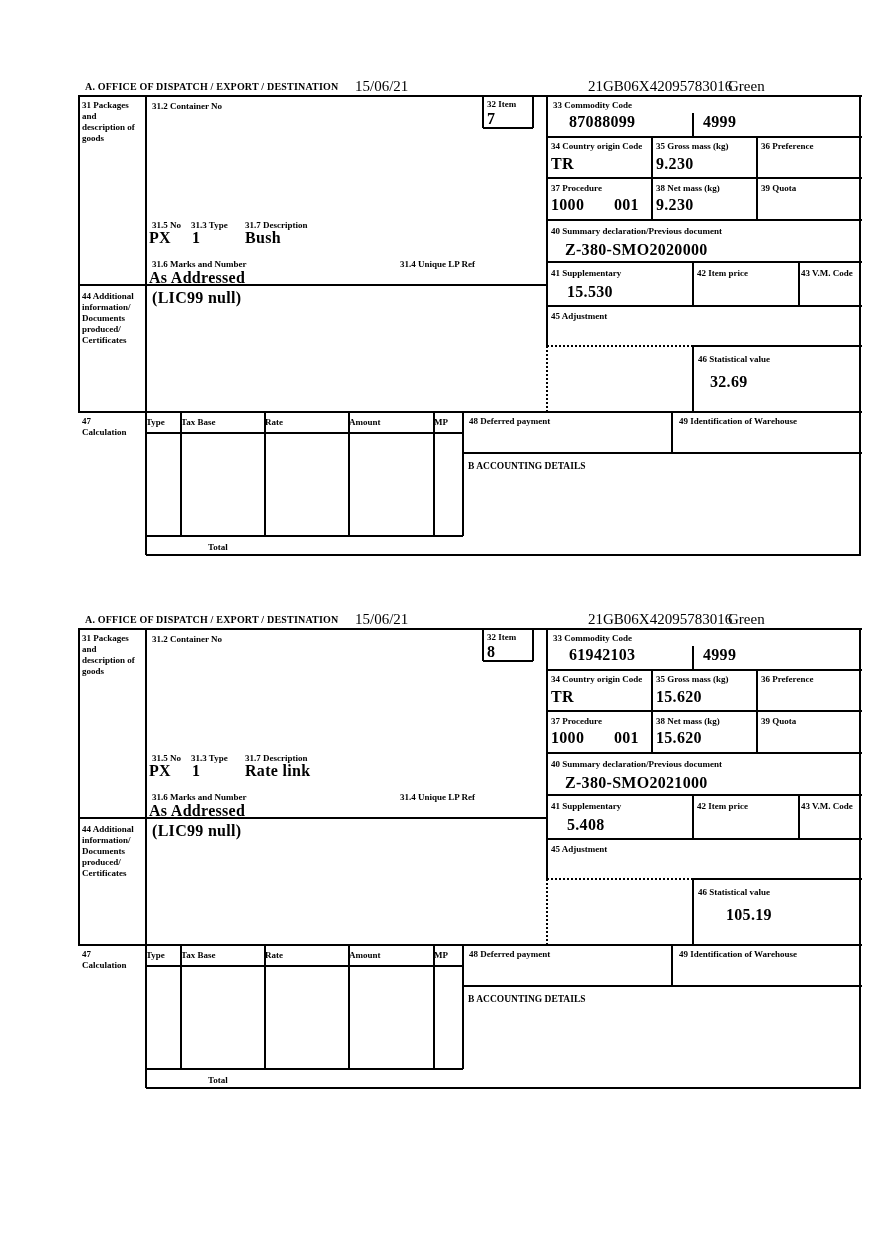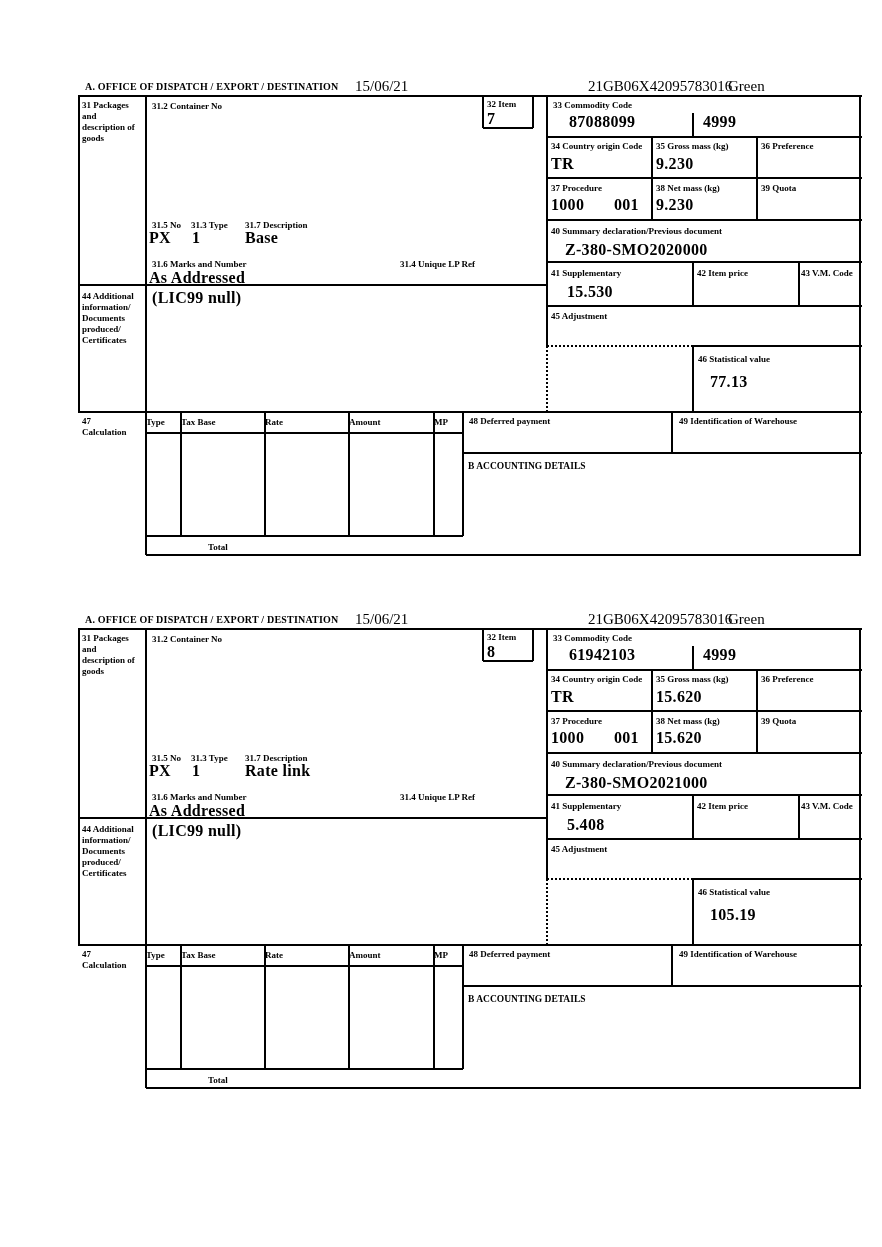--- a/index.html
+++ b/index.html
@@ -86,21 +86,21 @@
 
       <div class="lb wrap" style="left:4px;top:5px;width:58px">31 Packages and description of goods</div>
       <div class="lb" style="left:74px;top:6px">31.2 Container No</div>
       <div class="lb" style="left:409px;top:4px">32 Item</div>
       <div class="val" style="left:409px;top:15px">7</div>
       <div class="lb" style="left:74px;top:125px">31.5 No</div>
       <div class="lb" style="left:113px;top:125px">31.3 Type</div>
       <div class="lb" style="left:167px;top:125px">31.7 Description</div>
       <div class="val" style="left:71px;top:134px">PX</div>
       <div class="val" style="left:114px;top:134px">1</div>
-      <div class="val" style="left:167px;top:134px">Base</div>
+      <div class="val" style="left:167px;top:134px">Bush</div>
       <div class="lb" style="left:74px;top:164px">31.6 Marks and Number</div>
       <div class="lb" style="left:322px;top:164px">31.4 Unique LP Ref</div>
       <div class="val" style="left:71px;top:174px">As Addressed</div>
 
       <div class="lb wrap" style="left:4px;top:196px;width:54px">44 Additional information/ Documents produced/ Certificates</div>
       <div class="val" style="left:74px;top:194px">(LIC99 null)</div>
 
       <div class="lb" style="left:475px;top:5px">33 Commodity Code</div>
       <div class="val" style="left:491px;top:18px">87088099</div>
       <div class="val" style="left:625px;top:18px">4999</div>
@@ -122,21 +122,21 @@
       <div class="val" style="left:487px;top:146px">Z-380-SMO2020000</div>
 
       <div class="lb" style="left:473px;top:173px">41 Supplementary</div>
       <div class="val" style="left:489px;top:188px">15.530</div>
       <div class="lb" style="left:619px;top:173px">42 Item price</div>
       <div class="lb" style="left:723px;top:173px">43 V.M. Code</div>
 
       <div class="lb" style="left:473px;top:216px">45 Adjustment</div>
 
       <div class="lb" style="left:620px;top:259px">46 Statistical value</div>
-      <div class="val" style="left:632px;top:278px">77.13</div>
+      <div class="val" style="left:632px;top:278px">32.69</div>
 
       <div class="lb wrap" style="left:4px;top:321px;width:54px">47 Calculation</div>
       <div class="lb center" style="left:68px;top:322px;width:35px">Type</div>
       <div class="lb center" style="left:103px;top:322px;width:84px">Tax Base</div>
       <div class="lb right" style="left:187px;top:322px;width:74px">Rate</div>
       <div class="lb right" style="left:271px;top:322px;width:67px">Amount</div>
       <div class="lb center" style="left:356px;top:322px;width:29px">MP</div>
       <div class="lb" style="left:391px;top:321px">48 Deferred payment</div>
       <div class="lb" style="left:601px;top:321px">49 Identification of Warehouse</div>
       <div class="lb acct" style="left:390px;top:366px">B ACCOUNTING DETAILS</div>
@@ -242,21 +242,21 @@
       <div class="val" style="left:487px;top:146px">Z-380-SMO2021000</div>
 
       <div class="lb" style="left:473px;top:173px">41 Supplementary</div>
       <div class="val" style="left:489px;top:188px">5.408</div>
       <div class="lb" style="left:619px;top:173px">42 Item price</div>
       <div class="lb" style="left:723px;top:173px">43 V.M. Code</div>
 
       <div class="lb" style="left:473px;top:216px">45 Adjustment</div>
 
       <div class="lb" style="left:620px;top:259px">46 Statistical value</div>
-      <div class="val" style="left:632px;top:278px">105.19</div>
+      <div class="val" style="left:648px;top:278px">105.19</div>
 
       <div class="lb wrap" style="left:4px;top:321px;width:54px">47 Calculation</div>
       <div class="lb center" style="left:68px;top:322px;width:35px">Type</div>
       <div class="lb center" style="left:103px;top:322px;width:84px">Tax Base</div>
       <div class="lb right" style="left:187px;top:322px;width:74px">Rate</div>
       <div class="lb right" style="left:271px;top:322px;width:67px">Amount</div>
       <div class="lb center" style="left:356px;top:322px;width:29px">MP</div>
       <div class="lb" style="left:391px;top:321px">48 Deferred payment</div>
       <div class="lb" style="left:601px;top:321px">49 Identification of Warehouse</div>
       <div class="lb acct" style="left:390px;top:366px">B ACCOUNTING DETAILS</div>

